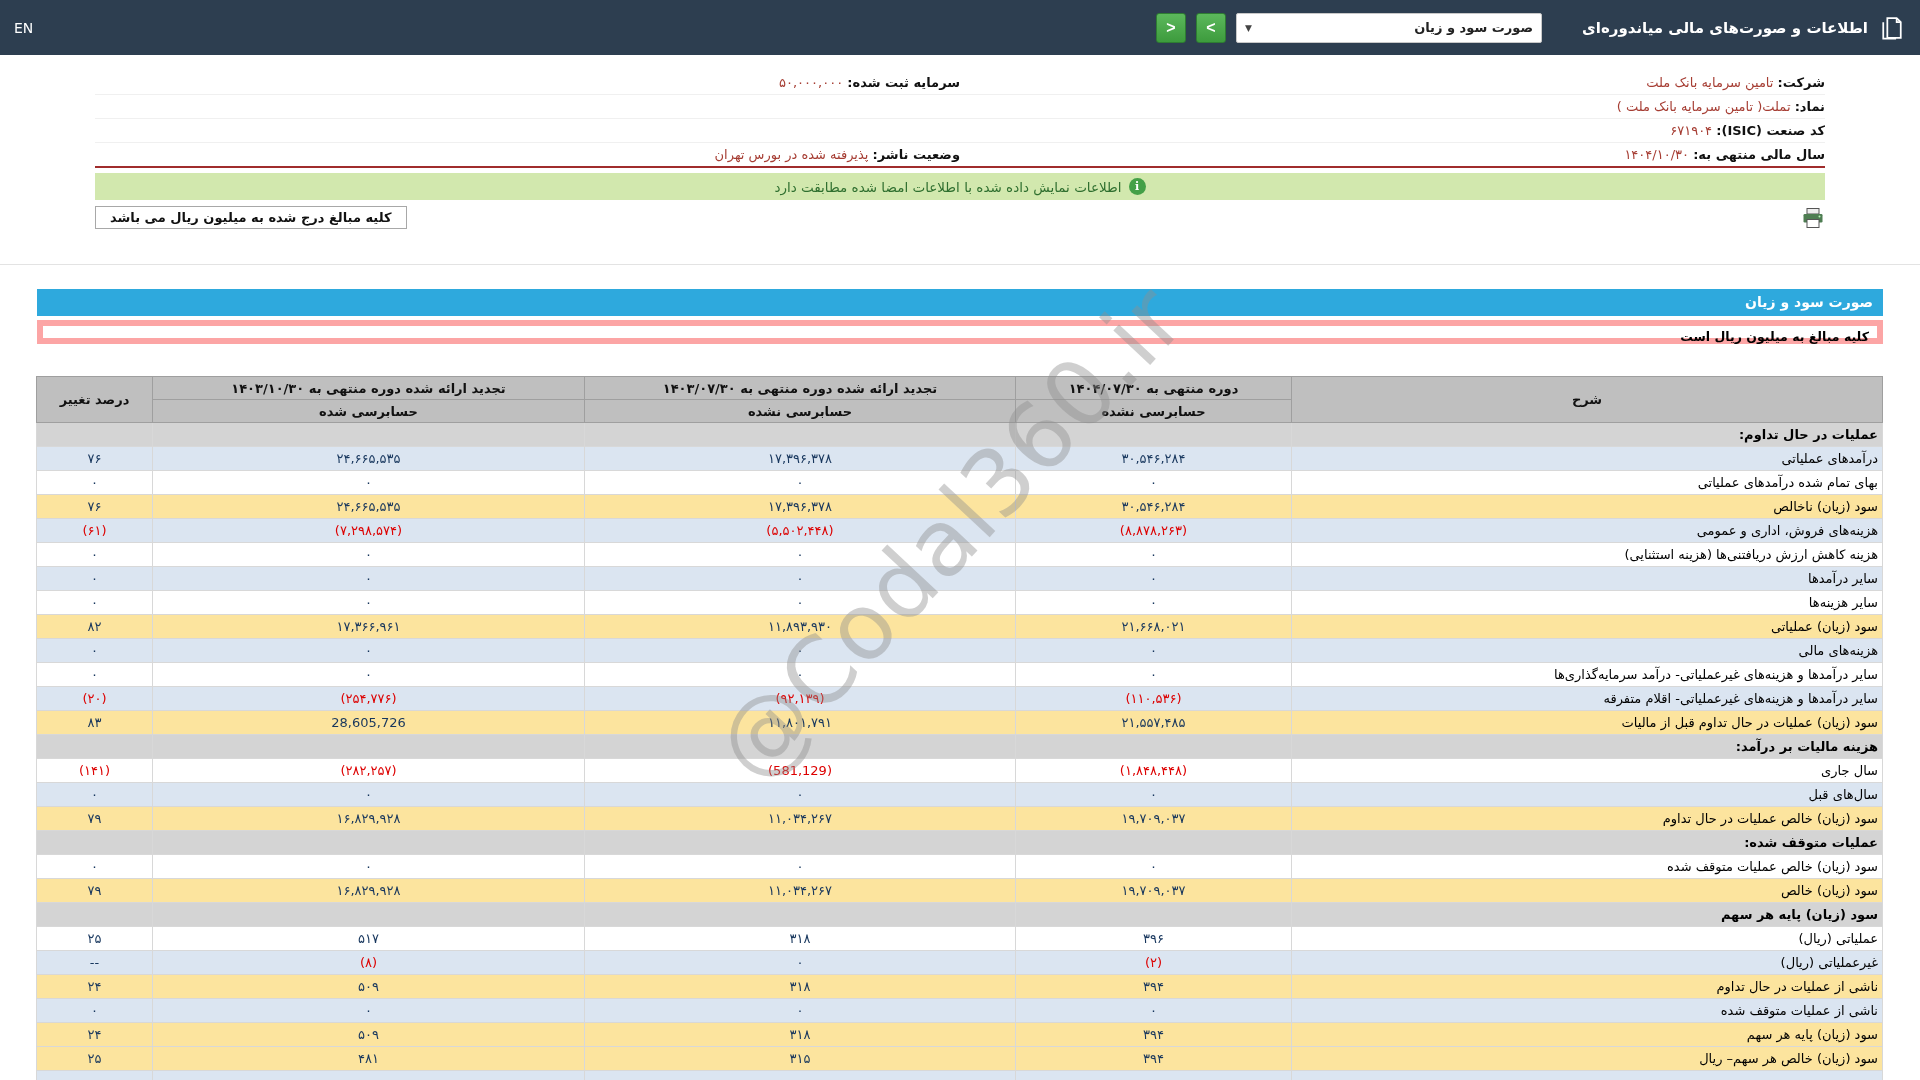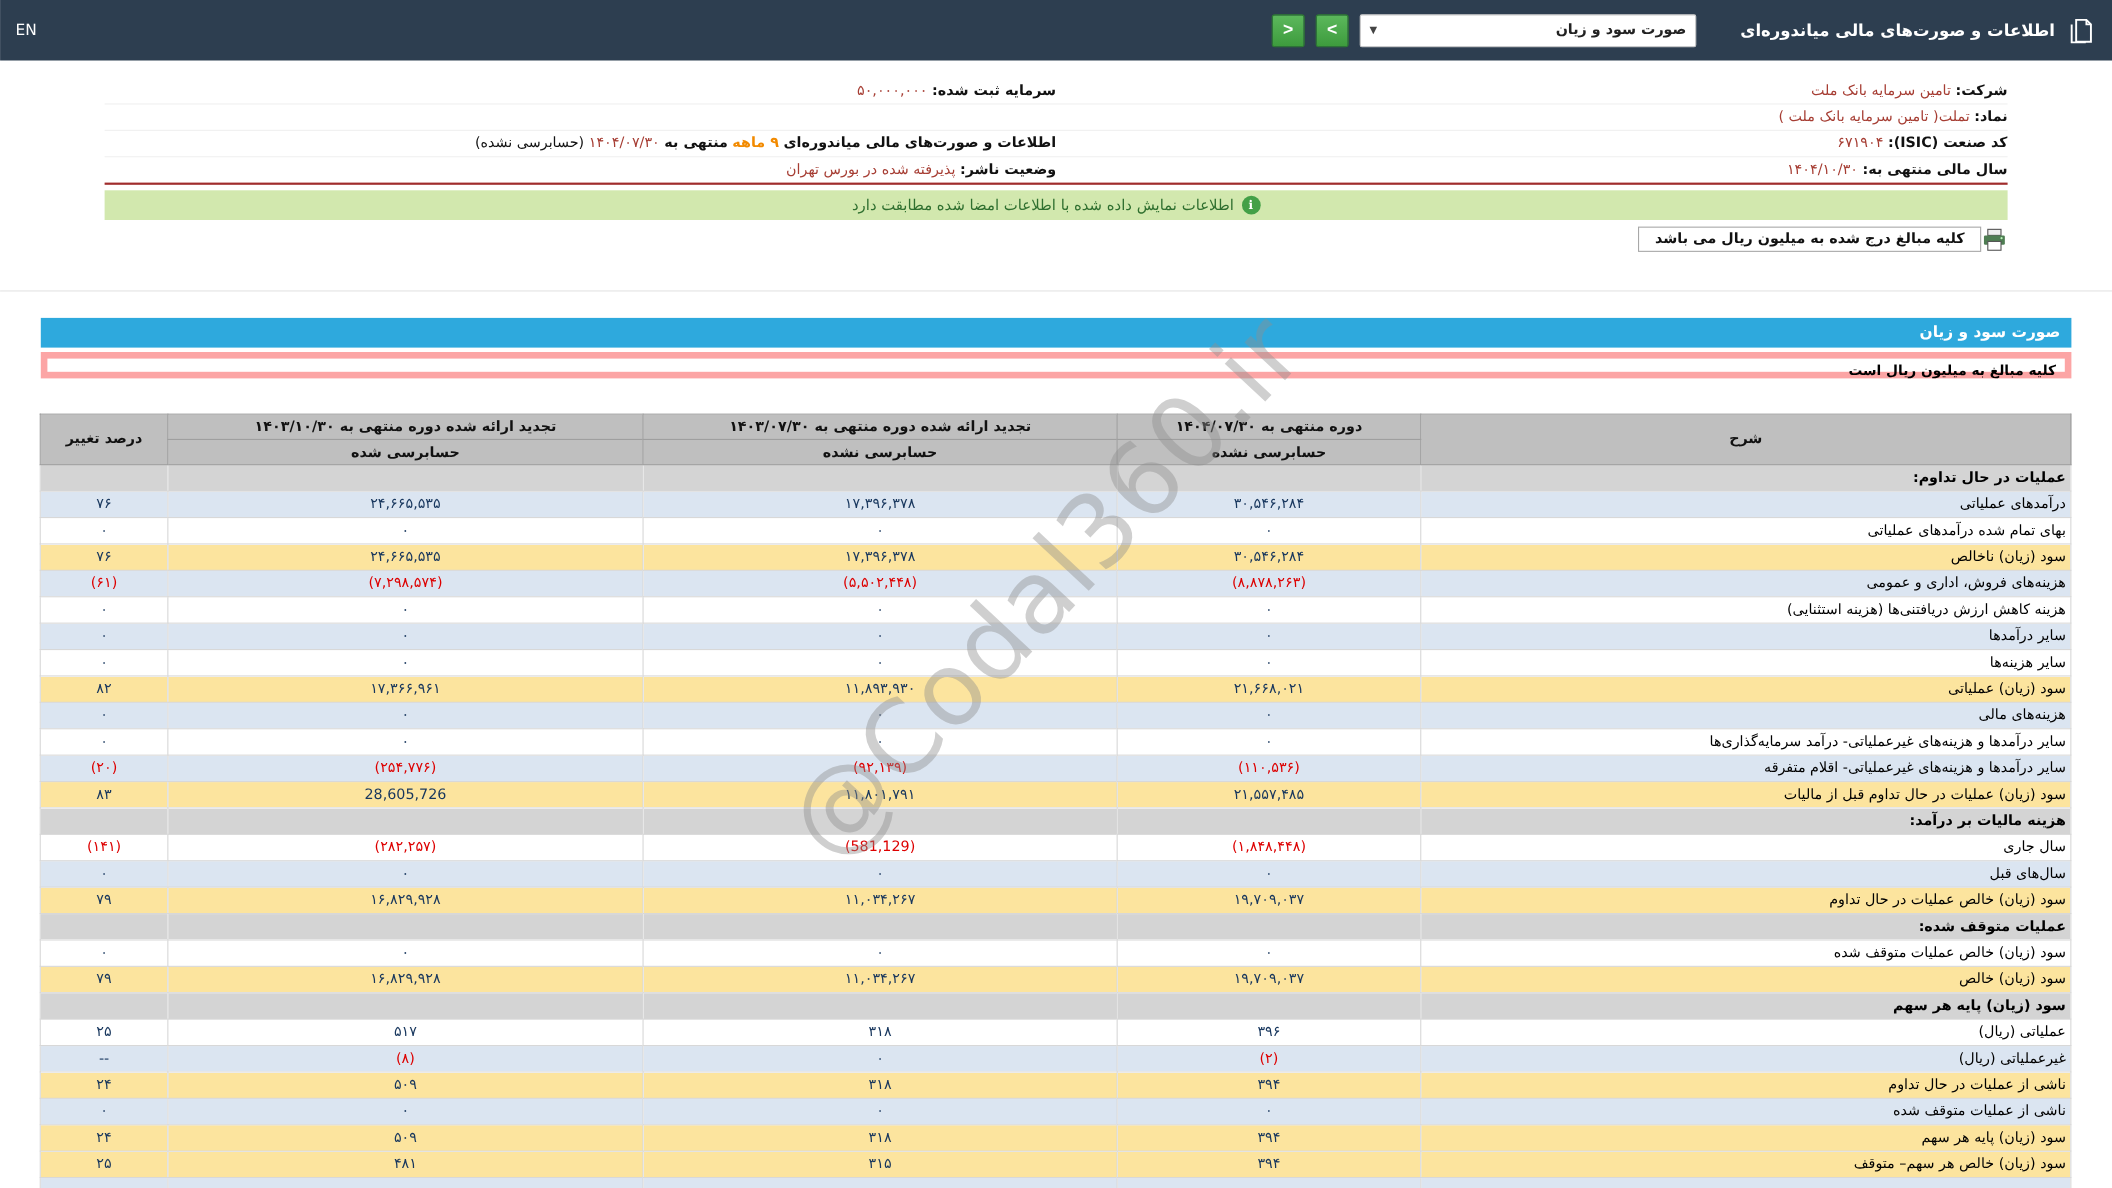--- a/index.html
+++ b/index.html
@@ -42,21 +42,21 @@
   .notice {
     margin:5px 95px 0; height:27px; background:#d2e8ae; color:#2f6f2f;
     display:flex; align-items:center; justify-content:center; gap:7px; font-size:13.5px;
   }
   .info-icon {
     width:17px; height:17px; border-radius:50%; background:#43a047; color:#fff;
     font-size:11px; font-weight:bold; display:flex; align-items:center; justify-content:center;
     font-family:"DejaVu Serif", serif;
   }
   
-  .toolsrow { margin:6px 95px 0; display:flex; align-items:flex-start; }
+  .toolsrow { margin:6px 95px 0; display:flex; align-items:flex-start; justify-content:space-between; }
   .print-btn { cursor:pointer; line-height:0; }
   .amounts-box {
     border:1px solid #a8a8a8; background:#fff; padding:3px 14px;
     font-size:13px; font-weight:bold; color:#111;
   }
   .divider { margin-top:34px; border-top:1px solid #e3e3e3; }
   
   .bluebar {
     margin:24px 37px 4px; height:27px; line-height:27px; background:#2ea9dd;
     color:#fff; font-size:14px; font-weight:bold; padding-right:10px;
@@ -129,27 +129,20 @@
   <div class="crow">
     <div class="ccell">
       <span class="clabel">نماد:</span>
       <span class="cvalue">تملت( تامین سرمایه بانک ملت )</span>
     </div>
   </div>
   <div class="crow">
     <div class="ccell">
       <span class="clabel">کد صنعت (ISIC):</span>
       <span class="cvalue">۶۷۱۹۰۴</span>
-    </div>
-    <div class="ccell">
-      <span class="clabel">اطلاعات و صورت‌های مالی میاندوره‌ای</span>
-      <span class="cvalue orange">۹ ماهه</span>
-      <span class="clabel">منتهی به</span>
-      <span class="cvalue">۱۴۰۴/۰۷/۳۰</span>
-      <span class="csuffix">(حسابرسی نشده)</span>
     </div>
   </div>
   <div class="crow">
     <div class="ccell">
       <span class="clabel">سال مالی منتهی به:</span>
       <span class="cvalue">۱۴۰۴/۱۰/۳۰</span>
     </div>
     <div class="ccell">
       <span class="clabel">وضعیت ناشر:</span>
       <span class="cvalue">پذیرفته شده در بورس تهران</span>
@@ -405,21 +398,21 @@
 
       <tr class="data yellow">
         <td class="desc">سود (زیان) پایه هر سهم</td>
         <td class="num">۳۹۴</td>
         <td class="num">۳۱۸</td>
         <td class="num">۵۰۹</td>
         <td class="num">۲۴</td>
       </tr>
 
       <tr class="data yellow">
-        <td class="desc">سود (زیان) خالص هر سهم– متوقف</td>
+        <td class="desc">سود (زیان) خالص هر سهم– ریال</td>
         <td class="num">۳۹۴</td>
         <td class="num">۳۱۵</td>
         <td class="num">۴۸۱</td>
         <td class="num">۲۵</td>
       </tr>
 
       <tr class="data blue">
         <td class="desc"></td>
         <td class="num"></td>
         <td class="num"></td>

